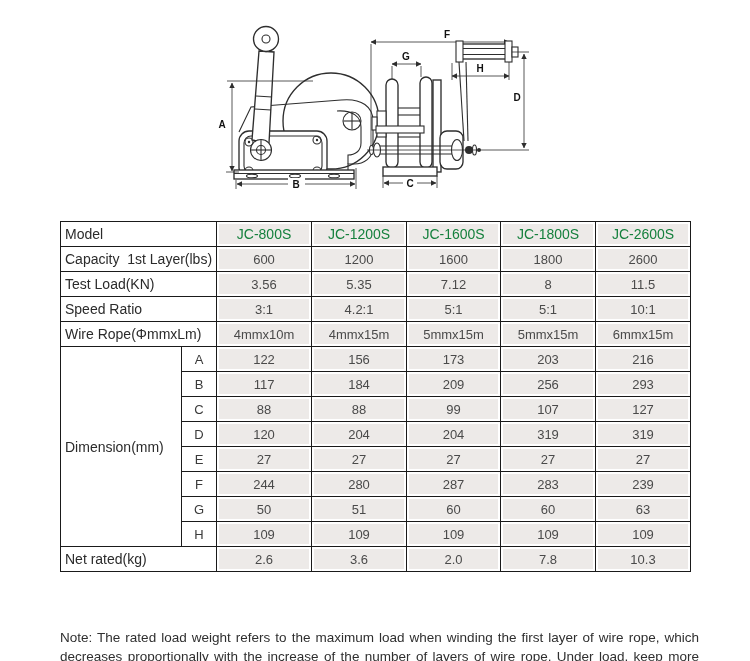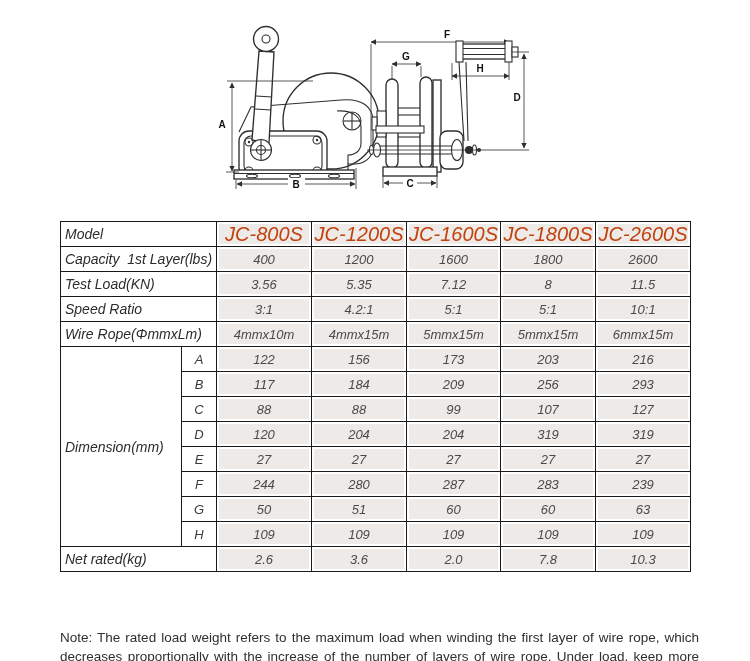--- a/index.html
+++ b/index.html
@@ -11,34 +11,34 @@
   #drawings{position:absolute;top:0;left:0;}
   #drawings .ln{stroke:#2e2e2e;stroke-width:1.1;fill:none;}
   #drawings .thick{stroke-width:1.35;}
   #drawings .wh{fill:#ffffff;}
   #drawings .dim{stroke:#2e2e2e;stroke-width:0.8;fill:none;}
   #drawings .filldark{fill:#2e2e2e;stroke:none;}
   #drawings text{font:bold 10px "Liberation Sans",sans-serif;fill:#111;stroke:none;text-anchor:middle;}
   
   table#spec{
     position:absolute;left:60px;top:221px;width:630px;
-    border-collapse:collapse;table-layout:fixed;font-style:italic;
+    border-collapse:collapse;table-layout:fixed;
   }
   #spec td{
     border:1px solid #1a1a1a;height:24px;padding:0;
     font-size:13px;color:#4a4a4a;text-align:center;vertical-align:middle;
     overflow:hidden;white-space:nowrap;
   }
   #spec td.lbl{
     text-align:left;padding-left:4px;font-size:14px;color:#2b2b2b;background:#fff;
   }
   #spec td.val{
     background:#edeae8;box-shadow:inset 0 0 0 2px #ffffff;
   }
-  #spec tr.hdr td.val{font-size:20px;color:#c2410c;}
+  #spec tr.hdr td.val{font-size:14px;color:#15803d;}
   #spec td.key{background:#fff;font-size:13px;color:#3a3a3a;}
   
   #note{
     position:absolute;left:60px;top:584px;width:639px;
     font-size:13.5px;line-height:19px;color:#2f2f2f;text-align:justify;margin-top:44px;
   }
 </style>
 </head>
 <body>
 
@@ -194,21 +194,21 @@
     <tr class="hdr">
       <td class="lbl" colspan="2">Model</td>
       <td class="val">JC-800S</td>
       <td class="val">JC-1200S</td>
       <td class="val">JC-1600S</td>
       <td class="val">JC-1800S</td>
       <td class="val">JC-2600S</td>
     </tr>
     <tr>
       <td class="lbl" colspan="2">Capacity &nbsp;1st Layer(lbs)</td>
-      <td class="val">400</td>
+      <td class="val">600</td>
       <td class="val">1200</td>
       <td class="val">1600</td>
       <td class="val">1800</td>
       <td class="val">2600</td>
     </tr>
     <tr>
       <td class="lbl" colspan="2">Test Load(KN)</td>
       <td class="val">3.56</td>
       <td class="val">5.35</td>
       <td class="val">7.12</td>

